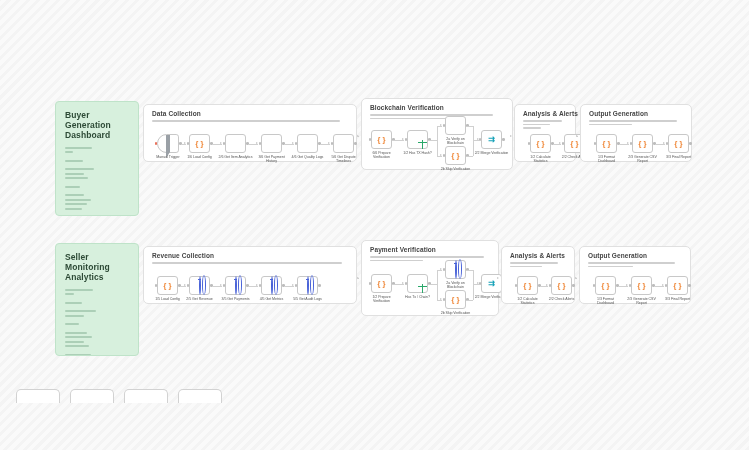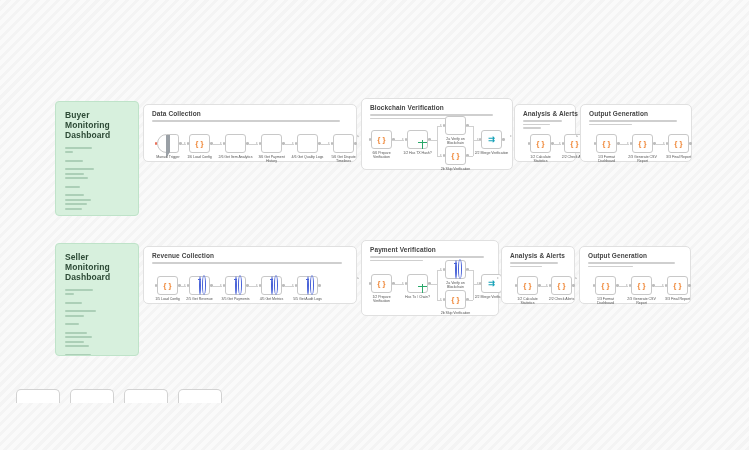--- a/index.html
+++ b/index.html
@@ -207,21 +207,21 @@
     border-bottom: none;
     border-radius: 5px 5px 0 0;
     background: #fff;
   }
 </style>
 </head>
 <body>
 
 <div id="canvas">
     <div class="note" style="left: 55px; top: 101px; width: 84px; height: 115px;">
-      <div class="note-title">Buyer Monitoring Dashboard</div>
+      <div class="note-title">Buyer Generation Dashboard</div>
       <div class="note-body">
         <div class="note-para" style="width: 42%;"></div>
         <div class="note-para" style="width: 12%;"></div>
         <div class="note-gap"></div>
         <div class="note-para" style="width: 28%;"></div>
         <div class="note-gap"></div>
         <div class="note-para" style="width: 46%;"></div>
         <div class="note-para" style="width: 30%;"></div>
         <div class="note-para" style="width: 36%;"></div>
         <div class="note-gap"></div>
@@ -387,21 +387,21 @@
     </div>
     <div class="conn" style="left: 656px; top: 143.5px; width: 9px;"></div>
     <div class="conn-arrow" style="left: 663px; top: 142.1px;"></div>
     <div class="conn" style="left: 358px; top: 136px; width: 1px;"></div>
     <div class="conn-arrow" style="left: 357px; top: 134.6px;"></div>
     <div class="conn" style="left: 514px; top: 136px;"></div>
     <div class="conn-arrow" style="left: 510px; top: 134.6px;"></div>
     <div class="conn" style="left: 577px; top: 136px; width: 1px;"></div>
     <div class="conn-arrow" style="left: 576px; top: 134.6px;"></div>
     <div class="note" style="left: 55px; top: 243px; width: 84px; height: 113px;">
-      <div class="note-title">Seller Monitoring Dashboard</div>
+      <div class="note-title">Seller Monitoring Analytics</div>
       <div class="note-body">
         <div class="note-para" style="width: 44%;"></div>
         <div class="note-para" style="width: 14%;"></div>
         <div class="note-gap"></div>
         <div class="note-para" style="width: 26%;"></div>
         <div class="note-gap"></div>
         <div class="note-para" style="width: 48%;"></div>
         <div class="note-para" style="width: 30%;"></div>
         <div class="note-gap"></div>
         <div class="note-para" style="width: 22%;"></div>

